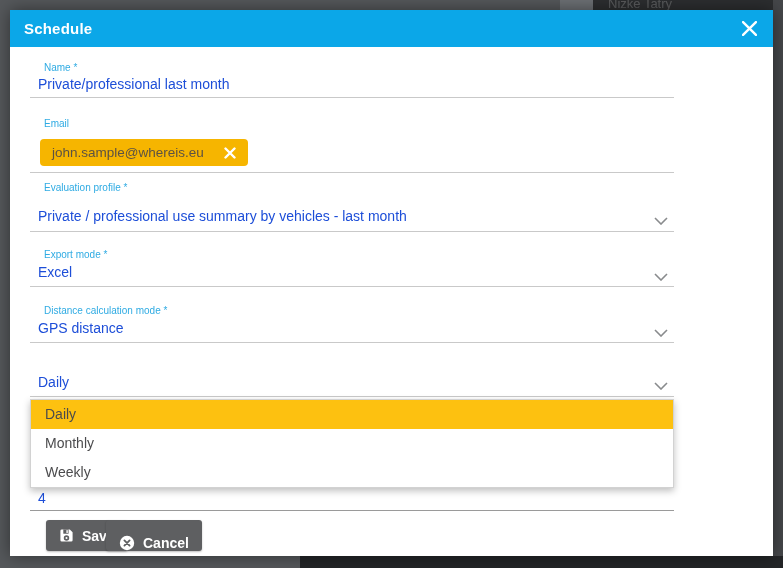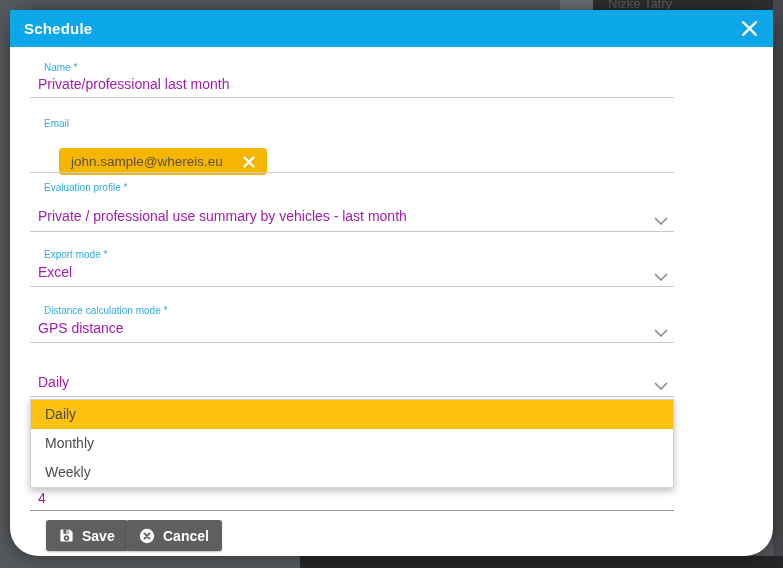--- a/index.html
+++ b/index.html
@@ -12,42 +12,42 @@
   
   .bg-dark-top{position:absolute;left:593px;top:0;width:190px;height:10px;background:#2c2e30;}
   .bg-light-sq{position:absolute;left:560px;top:0;width:33px;height:10px;background:#6c7074;}
   .bg-map-label{position:absolute;left:608px;top:-4px;font-size:13px;color:rgba(255,255,255,.22);}
   .bg-dark-right{position:absolute;right:0;top:0;width:10px;height:568px;background:#45474a;}
   .bg-dark-bottom{position:absolute;left:300px;top:556px;width:483px;height:12px;background:#232527;}
 
   
   .modal{
     position:absolute;left:10px;top:10px;width:763px;height:546px;
-    background:#ffffff;box-shadow:0 0 16px rgba(0,0,0,.45);border-radius:28px;
+    background:#ffffff;box-shadow:0 0 16px rgba(0,0,0,.45);
   }
   .modal-header{
     position:absolute;left:0;top:0;right:0;height:37px;background:#0ba7e8;
     display:flex;align-items:center;
   }
   .modal-title{color:#ffffff;font-size:15px;font-weight:700;margin-left:14px;letter-spacing:.2px;}
   .modal-close{
     position:absolute;right:16px;top:10px;width:16px;height:16px;cursor:pointer;
     display:flex;align-items:center;justify-content:center;
   }
 
   .label{position:absolute;left:34px;font-size:10px;color:#2fabe3;}
-  .value{position:absolute;left:28px;font-size:14px;color:#a21caf;white-space:nowrap;}
+  .value{position:absolute;left:28px;font-size:14px;color:#1d4ed8;white-space:nowrap;}
   .rule{position:absolute;left:20px;width:644px;height:0;border-top:1px solid #c9c9c9;}
   .rule.dark{border-top-color:#9a9a9a;}
   .chev{position:absolute;left:644px;}
 
   .chip{
-    position:absolute;left:30px;top:138px;height:27px;
+    position:absolute;left:30px;top:129px;height:27px;
     background:#f6b500;border-radius:4px;
-    display:inline-flex;align-items:center;padding:0 12px;gap:20px;cursor:pointer;margin-left:19px;
+    display:inline-flex;align-items:center;padding:0 12px;gap:20px;cursor:pointer;
   }
   .chip-text{font-size:13.5px;color:#5c5243;}
   .chip-x{display:flex;align-items:center;}
 
   .dropdown-list{
     position:absolute;left:20px;top:389px;width:642px;
     background:#ffffff;border:1px solid #d2d2d2;
     box-shadow:0 3px 7px rgba(0,0,0,.25);z-index:5;
   }
   .dropdown-option{
@@ -56,21 +56,21 @@
   .dropdown-option.selected{background:#fdc110;}
 
   .btn{
     position:absolute;top:510px;height:31px;
     background:#5e5f61;border-radius:3px;color:#ffffff;
     font-size:14px;font-weight:700;
     display:inline-flex;align-items:center;gap:8px;padding:0 13px;cursor:pointer;
     box-shadow:0 1px 2px rgba(0,0,0,.25);
   }
   .btn-save{left:36px;}
-  .btn-cancel{left:116px;}
+  .btn-cancel{left:96px;align-items:flex-end;}
   .icon{display:flex;align-items:center;}
 </style>
 </head>
 <body>
 
 <div class="bg-dark-top"></div>
 <div class="bg-light-sq"></div>
 <div class="bg-map-label">Nizke Tatry</div>
 <div class="bg-dark-right"></div>
 <div class="bg-dark-bottom"></div>

